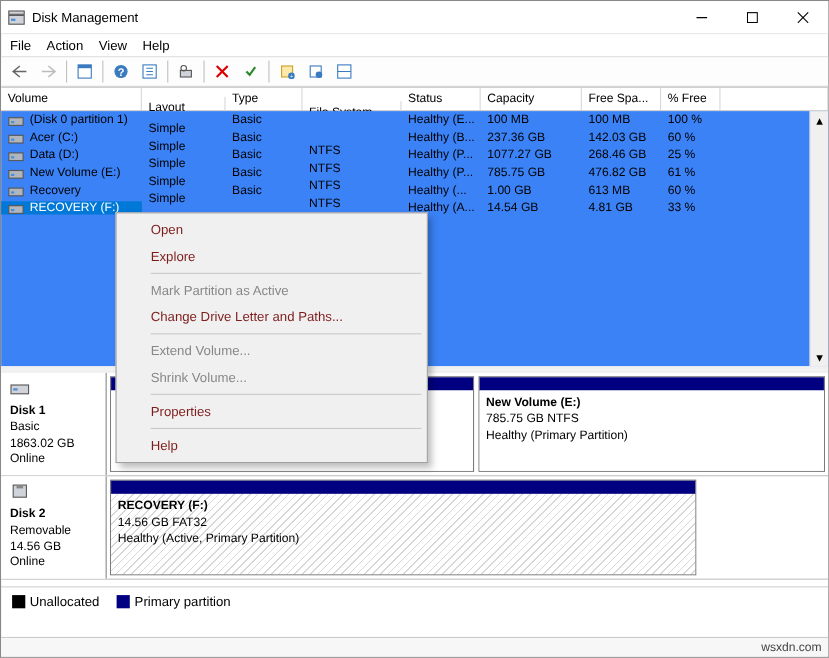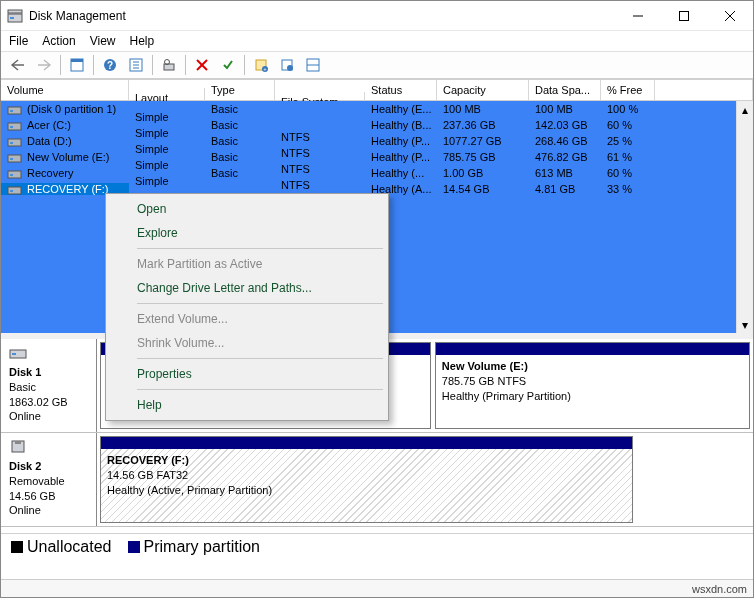--- a/index.html
+++ b/index.html
@@ -129,21 +129,21 @@
   .partition .pbody { flex:1; padding:4px 6px; font-size:11px; line-height:1.35; background:#fff;}
   .partition .pbody .pname { font-weight:bold; }
   .partition.hatched .pbody {
     background: repeating-linear-gradient(135deg, #fff 0 4px, #d8d8d8 4px 5px);
   }
   
   .legend {
     height: 26px; display:flex; align-items:center; gap:16px;
     padding-left:10px;
     border-top:1px solid #d0d0d0;
-    font-size:16px;
+    font-size:12px;
   }
   .legend .swatch { width:12px; height:12px; display:inline-block; margin-right:4px; vertical-align:middle;}
   .footer {
     position:absolute; bottom:0; left:0; right:0;
     height:18px; border-top:1px solid #ccc;
     font-size:11px; color:#444;
     display:flex; justify-content:flex-end; align-items:center;
     padding-right:6px;
     background:#f7f7f7;
   }
@@ -154,21 +154,21 @@
     width: 284px;
     background:#f0f0f0;
     border:1px solid #a0a0a0;
     box-shadow: 4px 4px 6px rgba(0,0,0,0.25);
     padding:3px;
     font-size:12px;
   }
   .context-menu .mi {
     height:24px; display:flex; align-items:center;
     padding-left:28px;
-    color:#14532d;
+    color:#7f1d1d;
   }
   .context-menu .mi.disabled { color:#888; }
   .context-menu .mi.hover { background:#91c9f7; }
   .context-menu .msep { height:1px; background:#c8c8c8; margin:3px 2px 3px 28px; }
   
   svg { display:block; }
 </style>
 </head>
 <body>
 
@@ -280,21 +280,21 @@
     </div>
 </div>
 
 <div class="grid-header">
   <div class="col c0">Volume</div>
   <div class="col c1">Layout</div>
   <div class="col c2">Type</div>
   <div class="col c3">File System</div>
   <div class="col c4">Status</div>
   <div class="col c5">Capacity</div>
-  <div class="col c6">Data Spa...</div>
+  <div class="col c6">Free Spa...</div>
   <div class="col c7">% Free</div>
   <div class="col c8"></div>
 </div>
 
 <div class="grid-body" style="position:relative;">
 
   <div class="grid-row">
       <div class="col c0">
         <span class="vicon">
           <svg width="16" height="12">

